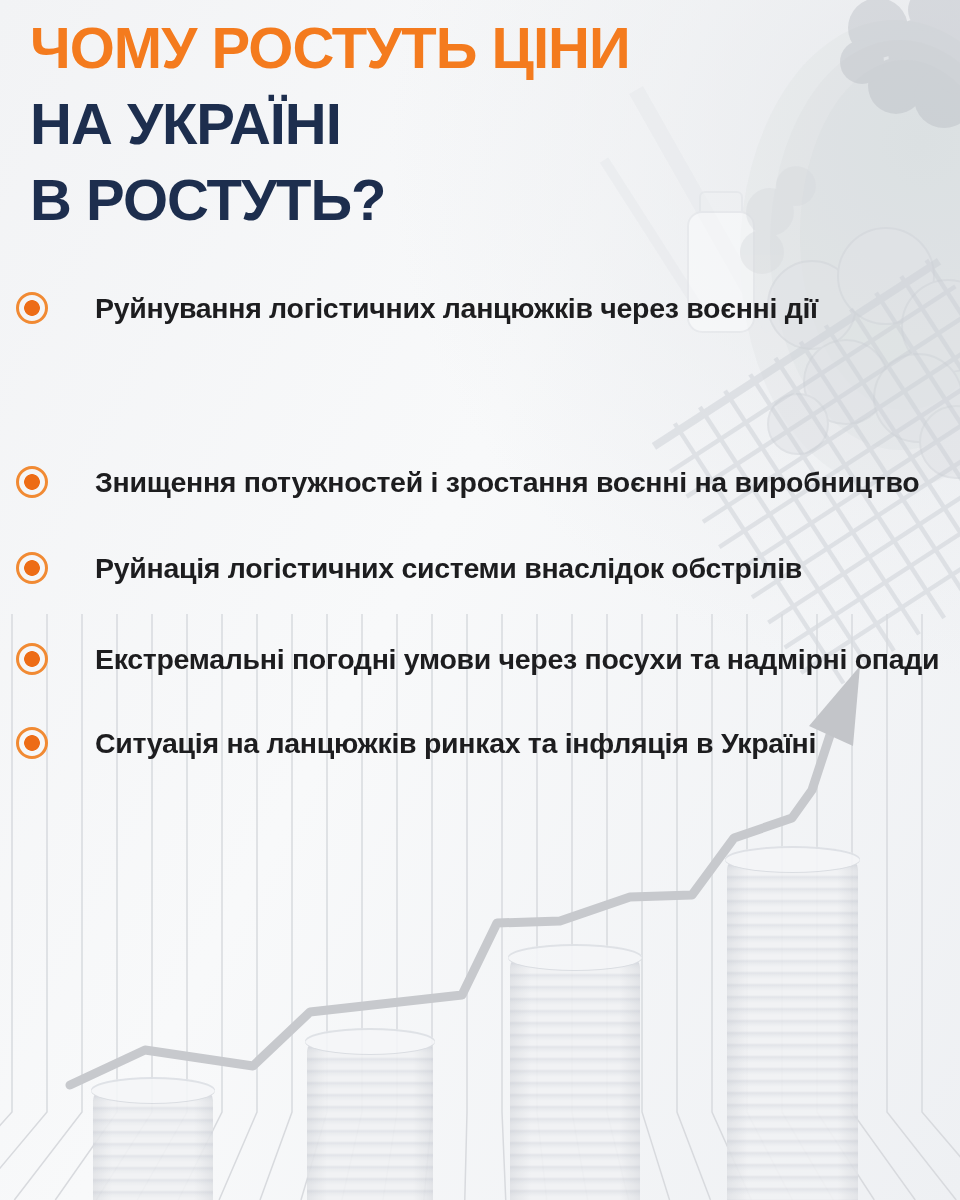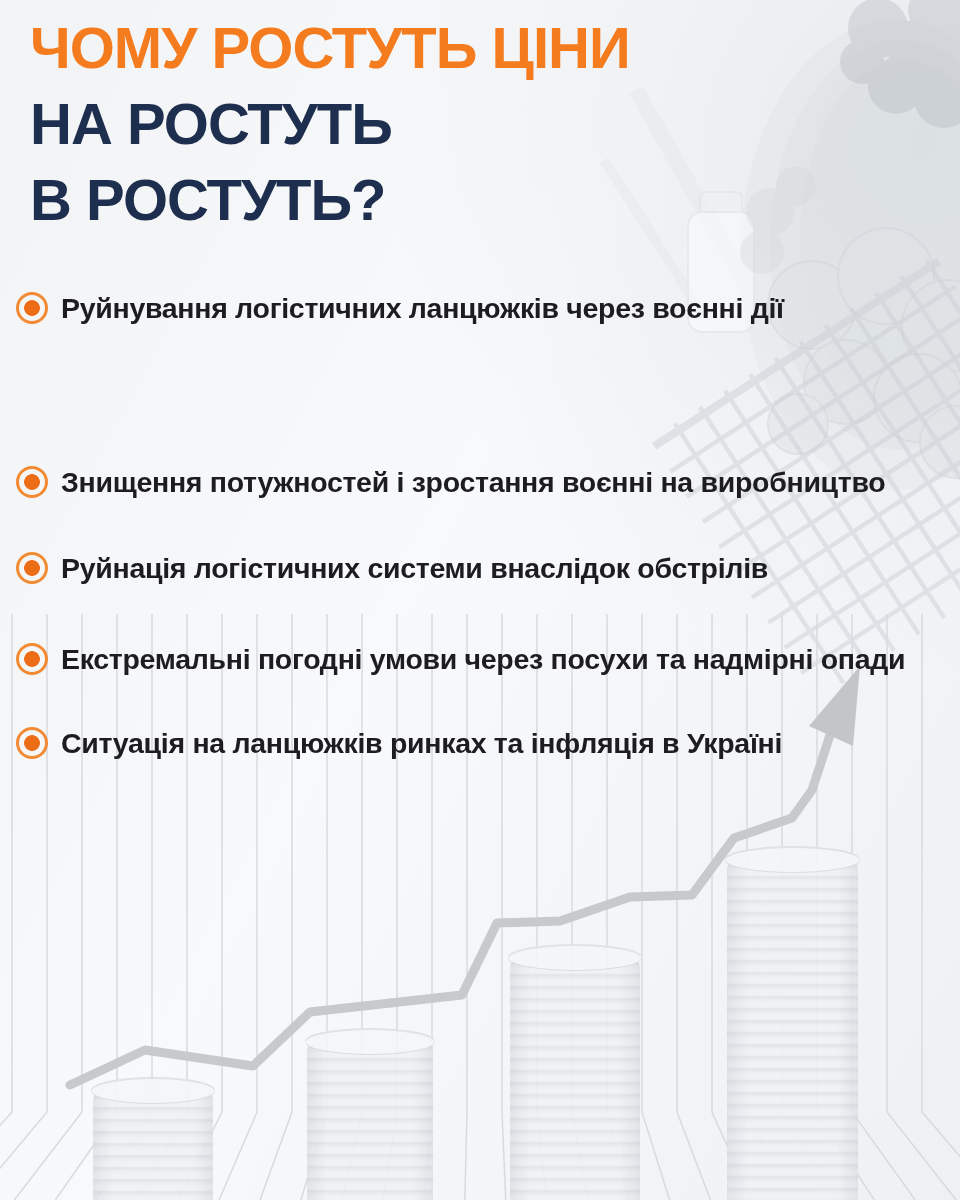--- a/index.html
+++ b/index.html
@@ -13,21 +13,21 @@
 
   
   .title{position:absolute;left:30px;top:10px;z-index:6;font-weight:bold;
          font-size:58px;line-height:76px;letter-spacing:-1px;white-space:nowrap;}
   .title .l1{color:#f47b1e;text-align:center;}
   .title .l2,.title .l3{color:#1d2e4e;}
 
   
   .reasons{position:absolute;left:0;top:0;width:960px;height:1200px;z-index:6;margin:0;padding:0;list-style:none;}
   .reasons li{position:absolute;left:16px;display:flex;align-items:center;gap:13px;height:44px;white-space:nowrap;}
-  .reasons .txt{font-weight:bold;font-size:28.5px;letter-spacing:-0.3px;color:#1d1d1f;}
+  .reasons .txt{font-weight:bold;font-size:28.5px;letter-spacing:-0.3px;color:#1d1d1f;margin-left:34px;}
   .bullet{flex:0 0 auto;width:26px;height:26px;border:3px solid #f18a33;border-radius:50%;
           background:radial-gradient(circle,#ed6c16 0 7.5px,rgba(0,0,0,0) 8.2px);}
   .li1{top:286px}.li2{top:373px}.li3{top:460px}.li4{top:546px}.li5{top:637px}.li6{top:721px}
 
   
   .coin-stack{position:absolute;z-index:4;opacity:.9;
     border-radius:10px 10px 0 0;
     background:
       linear-gradient(90deg, rgba(140,146,158,.16), rgba(255,255,255,0) 16%, rgba(255,255,255,0) 84%, rgba(140,146,158,.16)),
       repeating-linear-gradient(180deg,#f1f2f4 0px,#f1f2f4 4px,#e1e3e8 6px,#ebedf0 9px,#f1f2f4 12px);
@@ -157,21 +157,21 @@
     <polygon fill="#c3c5c9" points="860,666 809,726 853,746"></polygon>
   </svg>
 
   <div class="coin-stack s1"></div>
   <div class="coin-stack s2"></div>
   <div class="coin-stack s3"></div>
   <div class="coin-stack s4"></div>
 
   <div class="title">
     <div class="l1">ЧОМУ РОСТУТЬ ЦІНИ</div>
-    <div class="l2">НА РОСТУТЬ</div>
+    <div class="l2">НА УКРАЇНІ</div>
     <div class="l3">В РОСТУТЬ?</div>
   </div>
 
   <ul class="reasons">
     <li class="li1">
       <span class="bullet"></span>
       <span class="txt">Руйнування логістичних ланцюжків через воєнні дії</span>
     </li>
     <li class="li3">
       <span class="bullet"></span>

